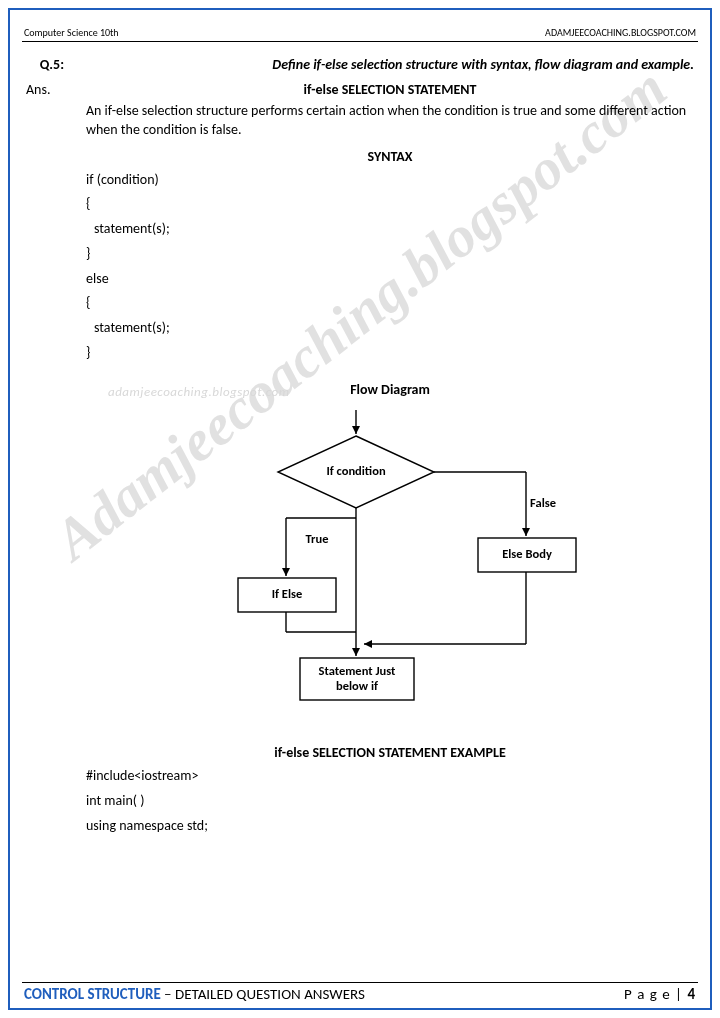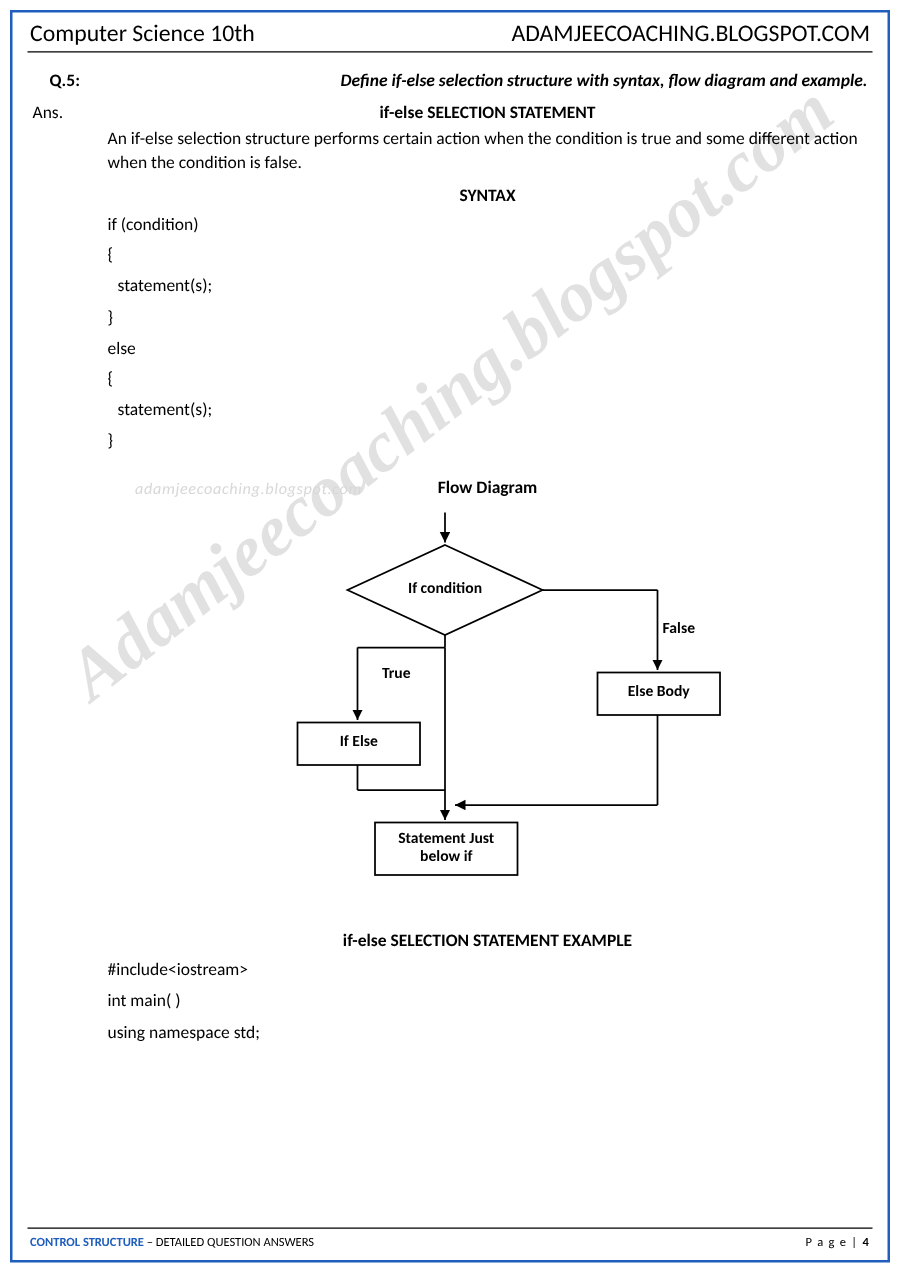--- a/index.html
+++ b/index.html
@@ -20,32 +20,32 @@
   }
   .header-bar {
     position: absolute;
     top: 18px; left: 22px; right: 22px;
     height: 24px;
     border-bottom: 1.5px solid #000;
     display: flex;
     justify-content: space-between;
     align-items: flex-end;
     padding: 0 2px 2px 2px;
-    font-size: 19px;
+    font-size: 10px;
   }
   .footer-bar {
     position: absolute;
     bottom: 16px; left: 22px; right: 22px;
     height: 20px;
     border-top: 1.5px solid #000;
     display: flex;
     justify-content: space-between;
     align-items: center;
     padding: 2px 2px 0 2px;
-    font-size: 10px;
+    font-size: 15px;
   }
   .footer-left .blue { color: #1f5ebd; font-weight: bold; }
   .footer-right { letter-spacing: 1px; }
   .content {
     position: absolute;
     top: 56px; left: 22px; right: 22px; bottom: 44px;
     padding: 0 4px;
   }
   .qrow { display: flex; gap: 22px; margin-bottom: 8px; text-align: right; }
   .qnum { font-weight: bold; width: 38px; flex: 0 0 38px; }

